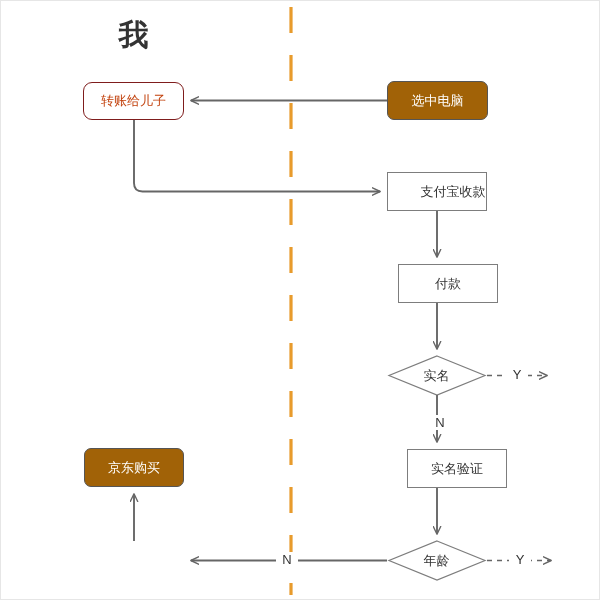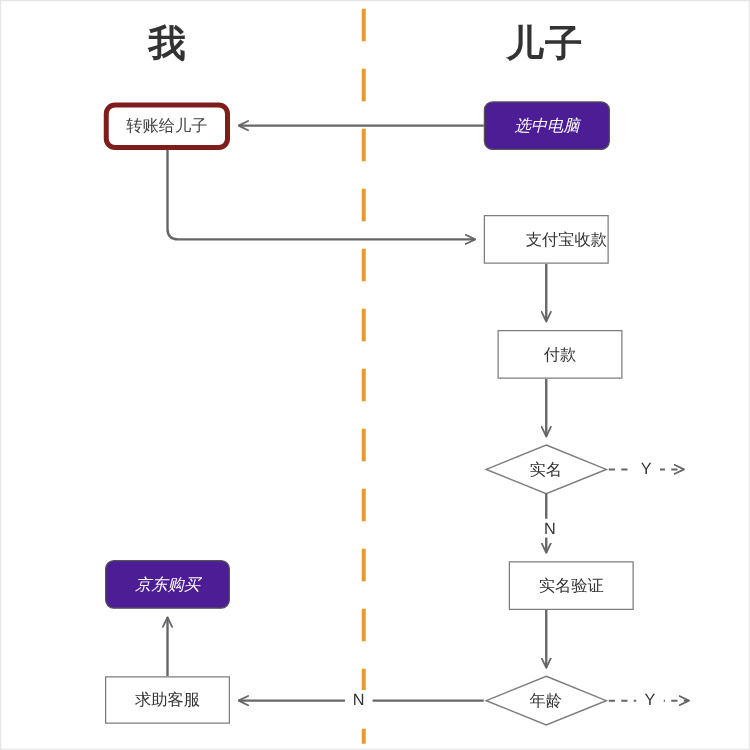--- a/index.html
+++ b/index.html
@@ -44,30 +44,29 @@
     font-size: 13px;
     white-space: nowrap;
   }
   .node-rect {
     background: #ffffff;
     border: 1px solid #7d7d7d;
     color: #333333;
   }
   .node-round {
     background: #ffffff;
-    border: 4px solid #7f1d1d;
+    border: 1px solid #7f1d1d;
     border-radius: 9px;
-    color: #404040;
+    color: #c2410c;
   }
   .node-dark {
-    background: #4c1d95;
+    background: #a16207;
     border: 1px solid #555555;
     border-radius: 7px;
     color: #ffffff;
-    font-style: italic;
   }
   .node-diamond {
     background: transparent;
     border: none;
     color: #333333;
     z-index: 3;
     font-family: Liberation Mono, monospace;
   }
   .diamond-label {
     position: relative;
@@ -132,21 +131,20 @@
     <line x1="486" y1="559.5" x2="550" y2="559.5" stroke="#666666" stroke-width="1.6" stroke-dasharray="5 5" marker-end="url(#arrow)"></line>
 
     
     <line x1="386" y1="559.5" x2="190" y2="559.5" stroke="#666666" stroke-width="1.9" marker-end="url(#arrow)"></line>
 
     
     <line x1="133" y1="540" x2="133" y2="493" stroke="#666666" stroke-width="1.9" marker-end="url(#arrow)"></line>
   </svg>
 
   <div class="lane-title" style="left:33px; top:14px; width:200px;">我</div>
-  <div class="lane-title" style="left:335px; top:14px; width:200px;">儿子</div>
 
   <div class="node node-round" style="left:82px; top:81px; width:101px; height:38px;">转账给儿子</div>
 
   <div class="node node-dark" style="left:386px; top:80px; width:101px; height:39px;">选中电脑</div>
 
   <div class="node node-rect" style="left:386px; top:171px; width:100px; height:39px;padding-left:32px;">支付宝收款</div>
 
   <div class="node node-rect" style="left:386px; top:263px; width:100px; height:39px;margin-left:11px;">付款</div>
 
   <div class="node node-diamond" style="left:387px; top:355px; width:97px; height:39px;">
@@ -154,21 +152,20 @@
   </div>
 
   <div class="node node-rect" style="left:406px; top:448px; width:100px; height:39px;">实名验证</div>
 
   <div class="node node-diamond" style="left:387px; top:540px; width:97px; height:39px;">
     <span class="diamond-label">年龄</span>
   </div>
 
   <div class="node node-dark" style="left:83px; top:447px; width:100px; height:39px;">京东购买</div>
 
-  <div class="node node-rect" style="left:83px; top:540px; width:100px; height:38px;">求助客服</div>
 
   <div class="edge-label" style="left:505px; top:366px; width:18px;">Y</div>
 
   <div class="edge-label" style="left:428px; top:414px; width:18px;">N</div>
 
   <div class="edge-label" style="left:508px; top:551px; width:18px;">Y</div>
 
   <div class="edge-label" style="left:275px; top:551px; width:18px;">N</div>
 
 </div>

